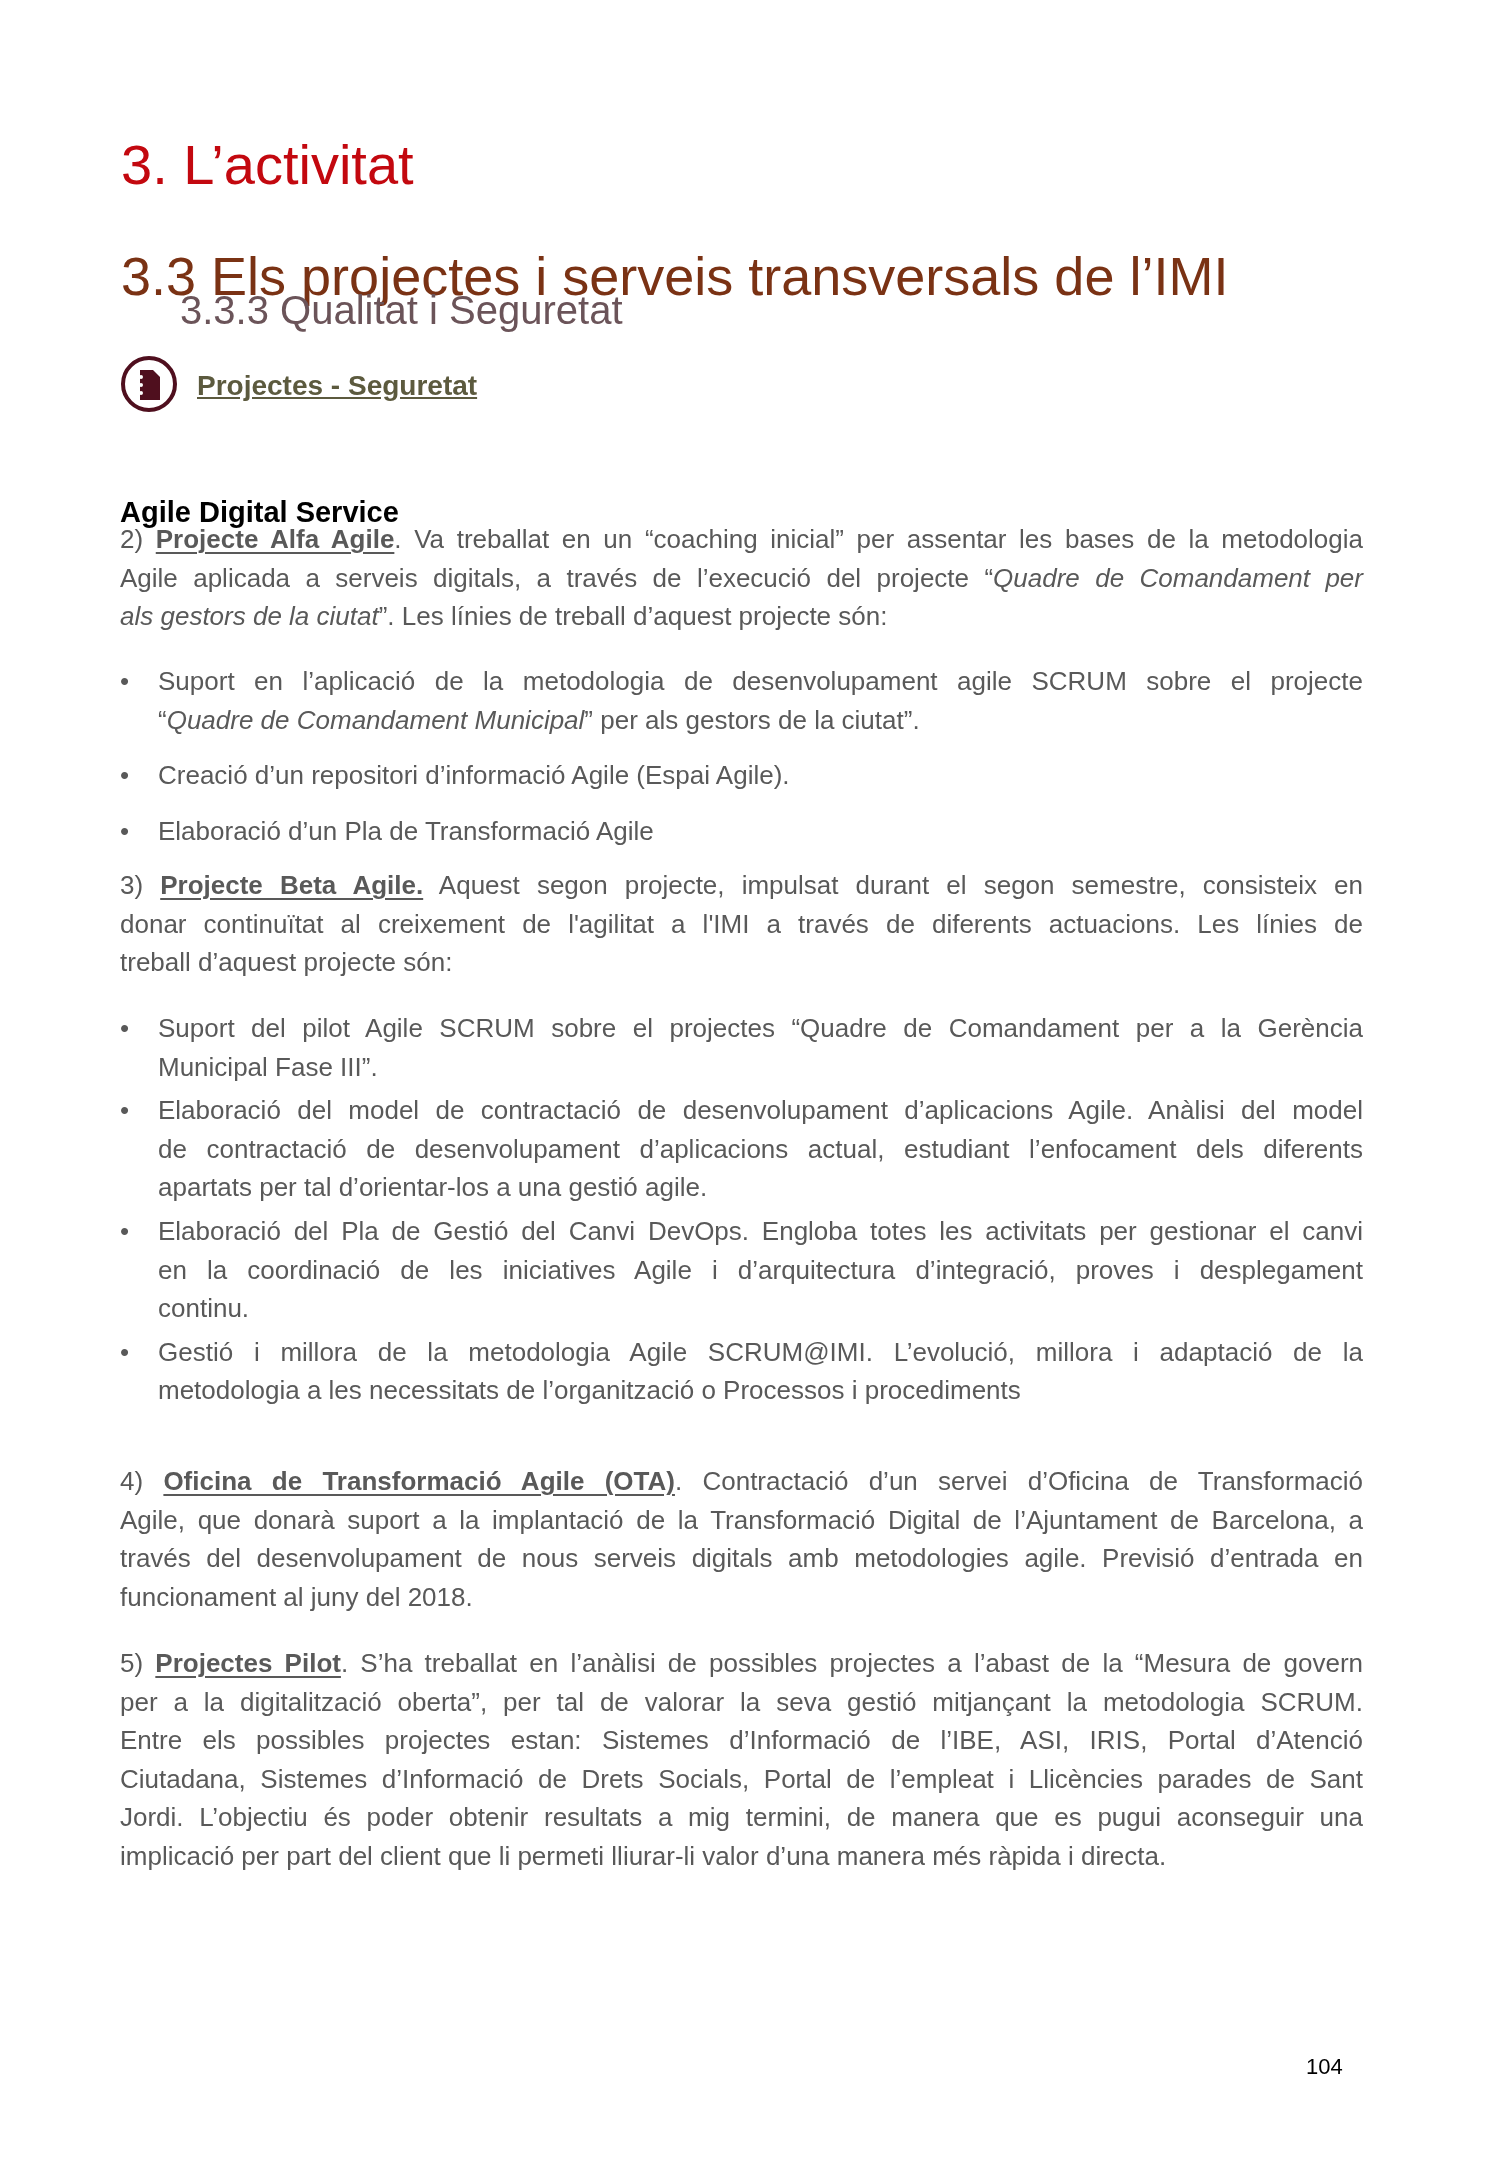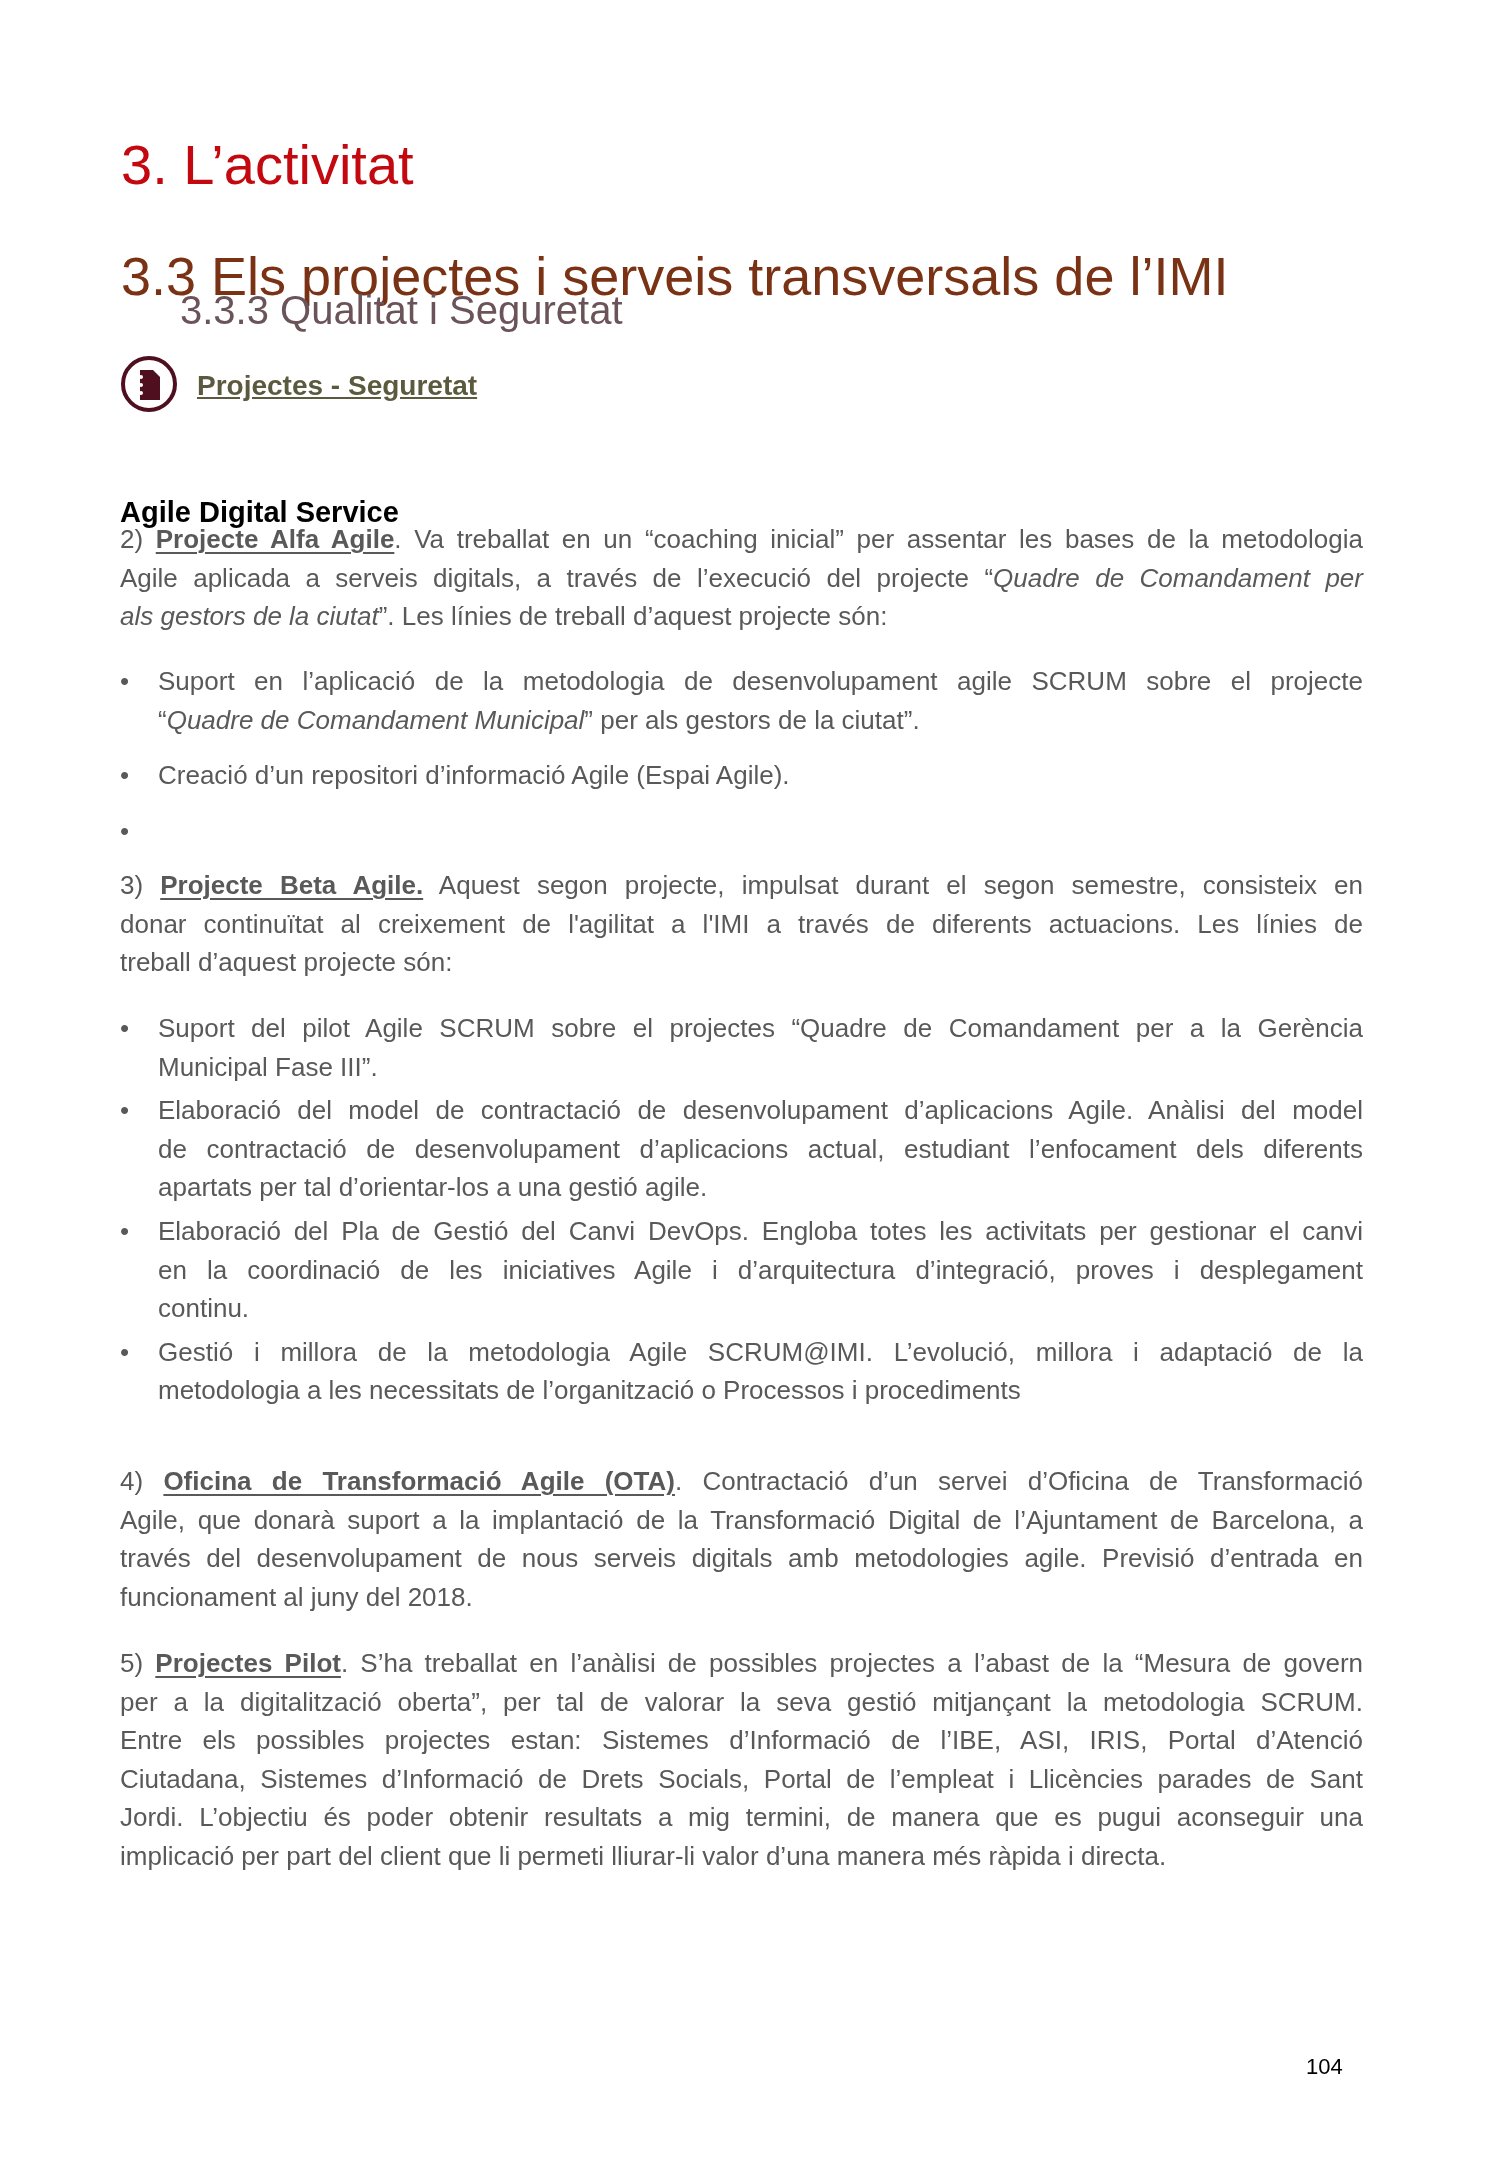--- a/index.html
+++ b/index.html
@@ -51,21 +51,21 @@
       </div>
       <div class="block bullets" style="top: 662px;">
         <div style="margin-bottom: 17px;">
           <div class="line"><span class="bullet-dot">•</span><span>Suport en l’aplicació de la metodologia de desenvolupament agile SCRUM sobre el projecte</span></div>
           <div class="line last"><span>“</span><span class="i">Quadre de Comandament Municipal</span><span>” per als gestors de la ciutat”.</span></div>
         </div>
         <div style="margin-bottom: 17px;">
           <div class="line last"><span class="bullet-dot">•</span><span>Creació d’un repositori d’informació Agile (Espai Agile).</span></div>
         </div>
         <div style="margin-bottom: 0px;">
-          <div class="line last"><span class="bullet-dot">•</span></div>
+          <div class="line last"><span class="bullet-dot">•</span><span>Elaboració d’un Pla de Transformació Agile</span></div>
         </div>
       </div>
       <div class="block" style="top: 866px;">
         <div class="line"><span>3) </span><span class="b">Projecte Beta Agile.</span><span> Aquest segon projecte, impulsat durant el segon semestre, consisteix en</span></div>
         <div class="line"><span>donar continuïtat al creixement de l'agilitat a l'IMI a través de diferents actuacions. Les línies de</span></div>
         <div class="line last"><span>treball d’aquest projecte són:</span></div>
       </div>
       <div class="block bullets" style="top: 1009px;">
         <div style="margin-bottom: 5px;">
           <div class="line"><span class="bullet-dot">•</span><span>Suport del pilot Agile SCRUM sobre el projectes “Quadre de Comandament per a la Gerència</span></div>

